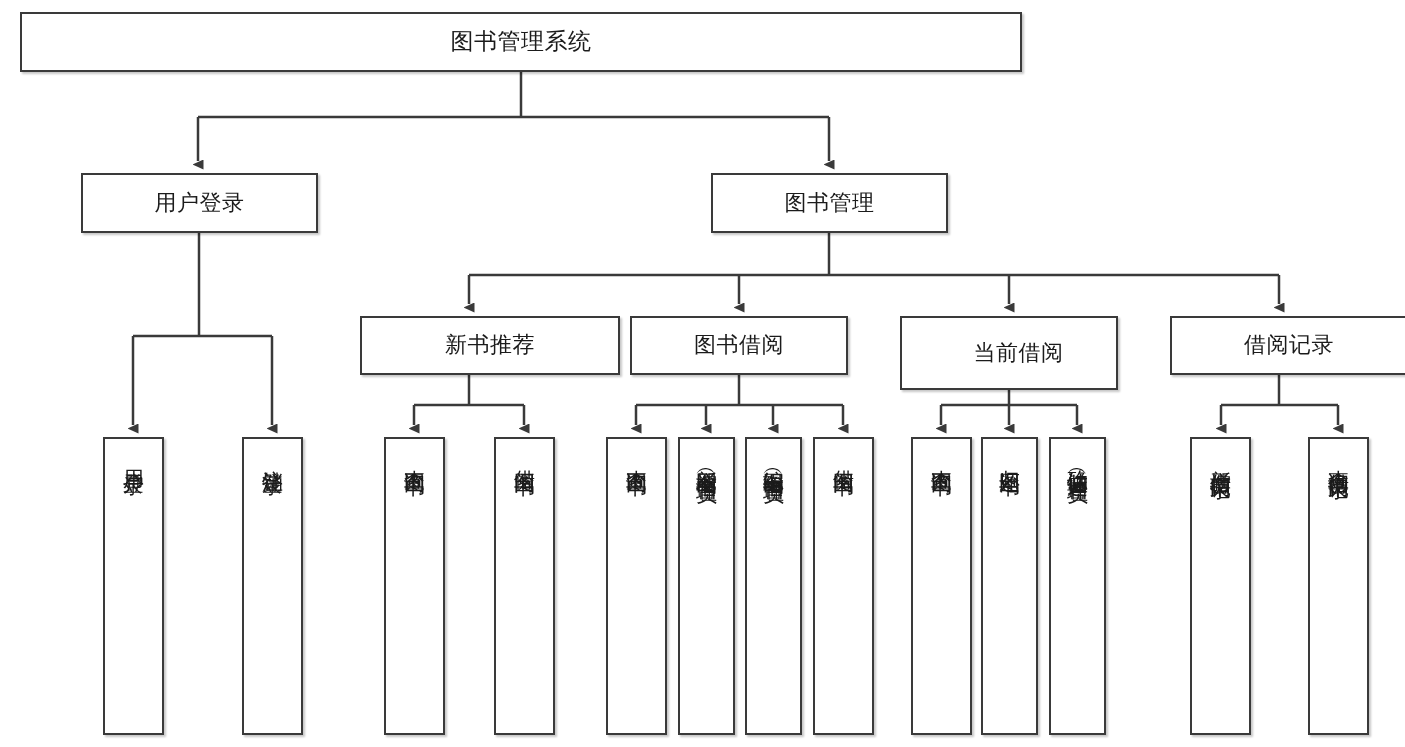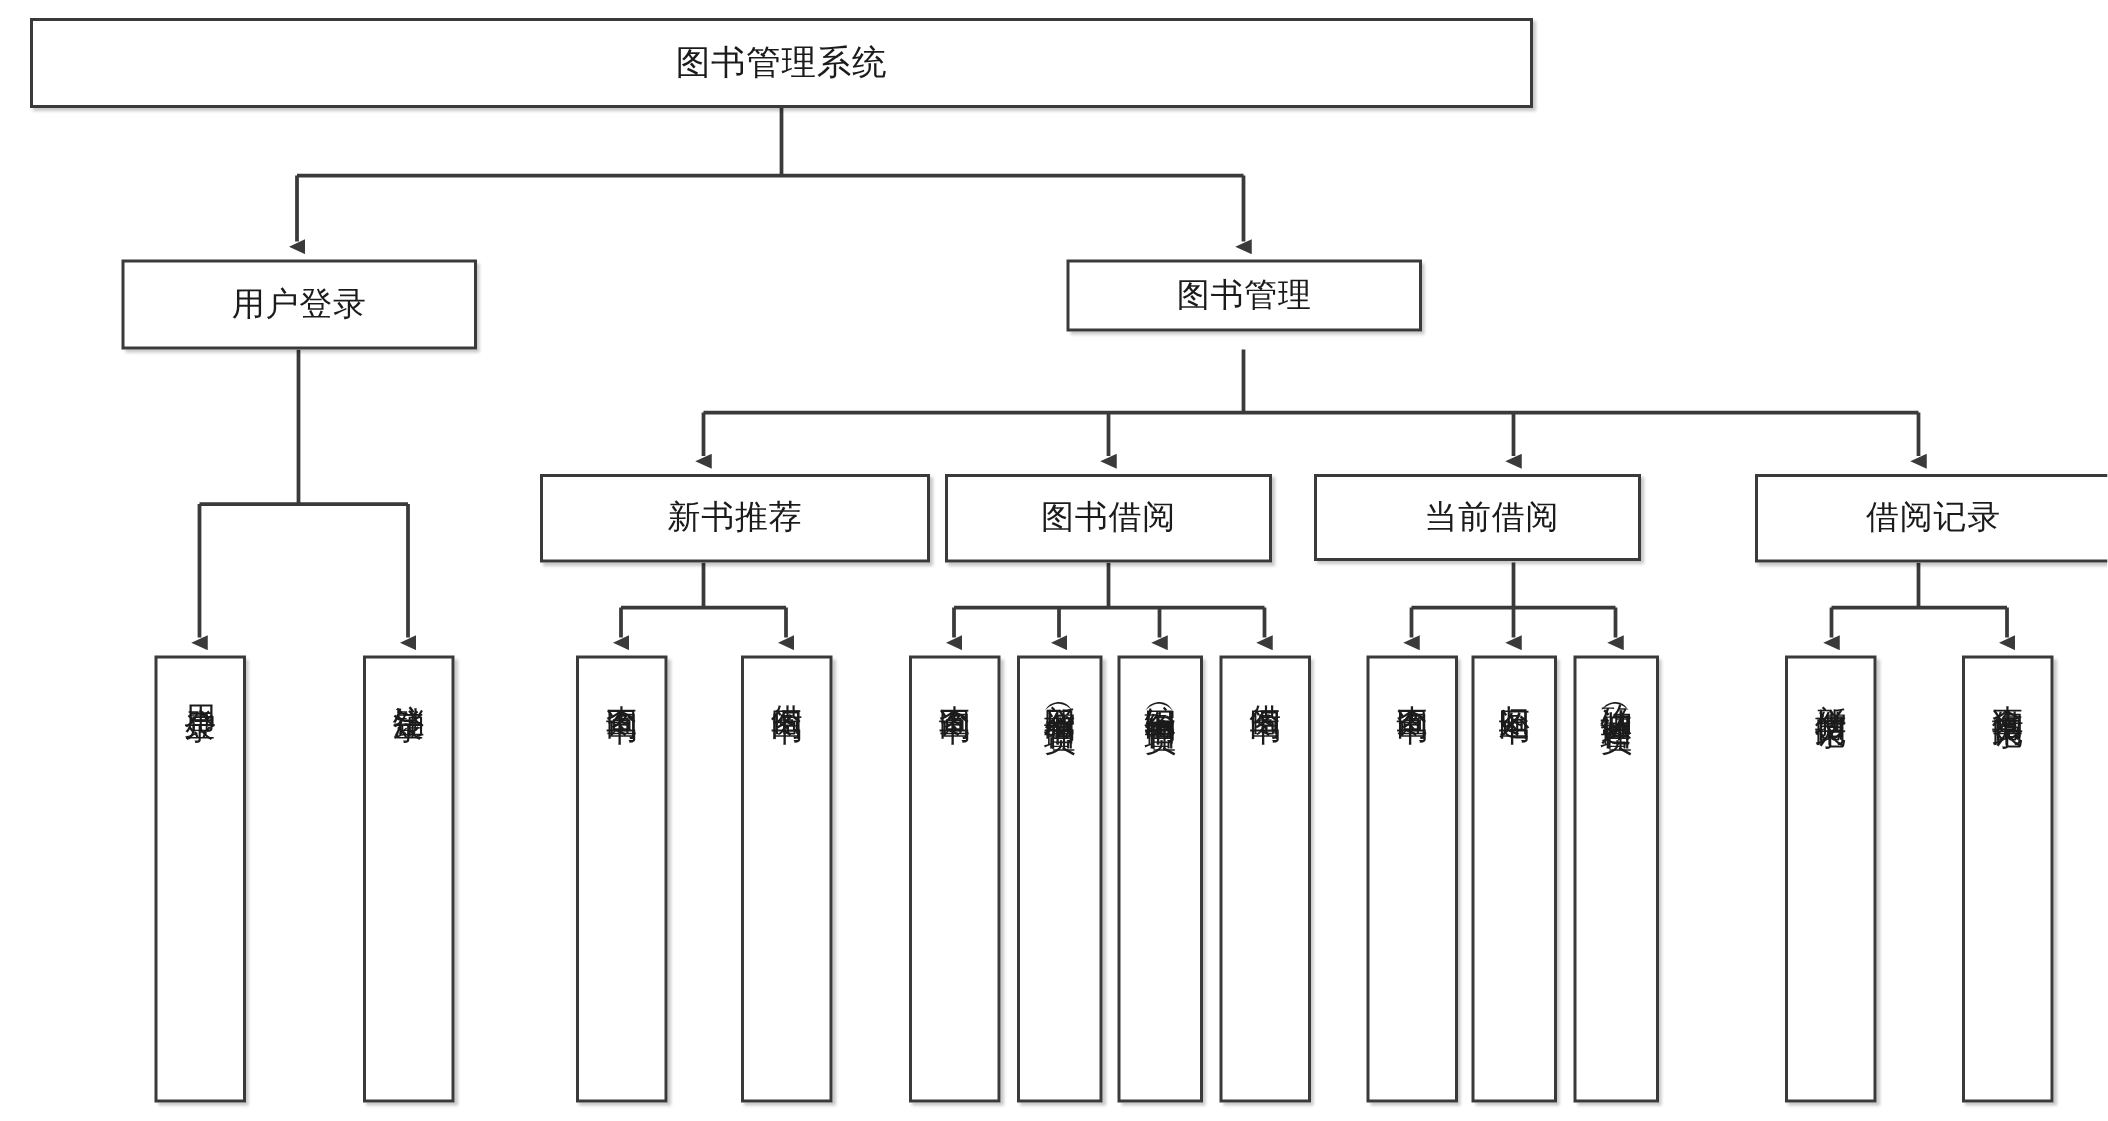--- a/index.html
+++ b/index.html
@@ -33,21 +33,20 @@
     border: 2px solid #3a3a3a;
     display: flex;
     align-items: center;
     justify-content: center;
     box-shadow: 2px 2px 2px rgba(0,0,0,0.22);
   }
   .node-label {
     color: #1b1b1b;
     letter-spacing: 0.5px;
     white-space: nowrap;
-    font-family: Liberation Serif, serif;
   }
   .node.horizontal .node-label {
     font-size: 22px;
     line-height: 1.1;
   }
   .node.root .node-label {
     font-size: 23px;
   }
   .node.vertical {
     align-items: flex-start;
@@ -131,31 +130,31 @@
     </g>
   </svg>
 
   <div class="node root horizontal" style="left:20px; top:12px; width:1002px; height:60px;">
     <span class="node-label">图书管理系统</span>
   </div>
 
   <div class="node horizontal" style="left:81px; top:173px; width:237px; height:60px;">
     <span class="node-label">用户登录</span>
   </div>
-  <div class="node horizontal" style="left:711px; top:173px; width:237px; height:48px;">
+  <div class="node horizontal" style="left:711px; top:173px; width:237px; height:60px;">
     <span class="node-label">图书管理</span>
   </div>
 
   <div class="node horizontal" style="left:360px; top:316px; width:260px; height:59px;">
     <span class="node-label">新书推荐</span>
   </div>
   <div class="node horizontal" style="left:630px; top:316px; width:218px; height:59px;">
     <span class="node-label">图书借阅</span>
   </div>
-  <div class="node horizontal" style="left:876px; top:316px; width:218px; height:58px;padding-left:19px;">
+  <div class="node horizontal" style="left:900px; top:316px; width:218px; height:74px;padding-left:19px;">
     <span class="node-label">当前借阅</span>
   </div>
   <div class="node horizontal" style="left:1170px; top:316px; width:238px; height:59px;">
     <span class="node-label">借阅记录</span>
   </div>
 
   <div class="node vertical" style="left:103px; top:437px; width:61px; height:298px;">
     <span class="node-label">用户登录</span>
   </div>
   <div class="node vertical" style="left:242px; top:437px; width:61px; height:298px;">

